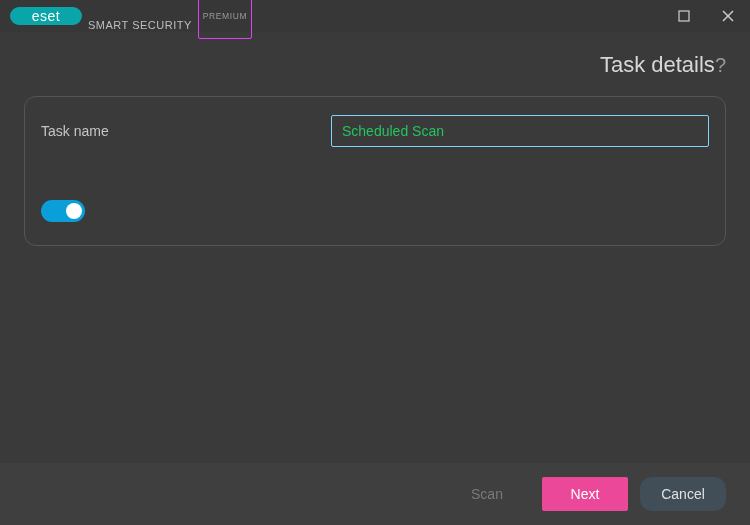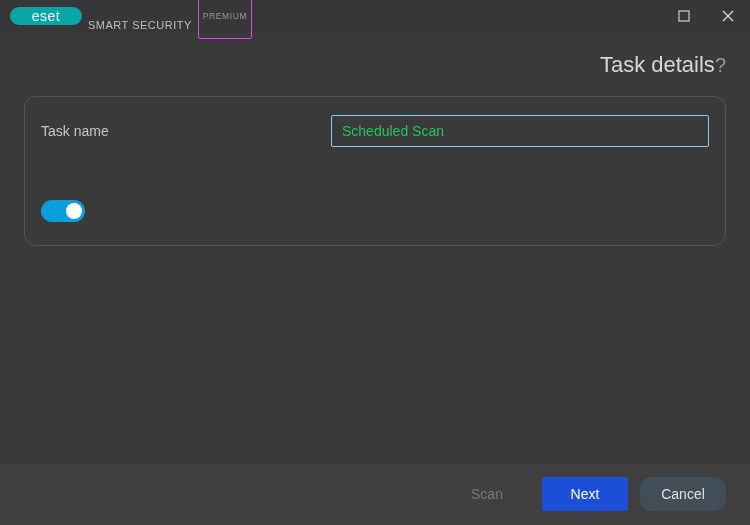--- a/index.html
+++ b/index.html
@@ -185,21 +185,21 @@
     font-size: 14px;
     cursor: pointer;
     padding: 0 18px;
   }
   .btn-disabled {
     background: #3f3f3f;
     color: #7a7a7a;
     cursor: not-allowed;
   }
   .btn-primary {
-    background: #1d4ed8;
+    background: #ec4899;
     color: #fff;
   }
   .btn-secondary {
     background: #414e58;
     color: #e0e0e0;
     border-radius: 12px;
   }
 </style>
 </head>
 <body>

